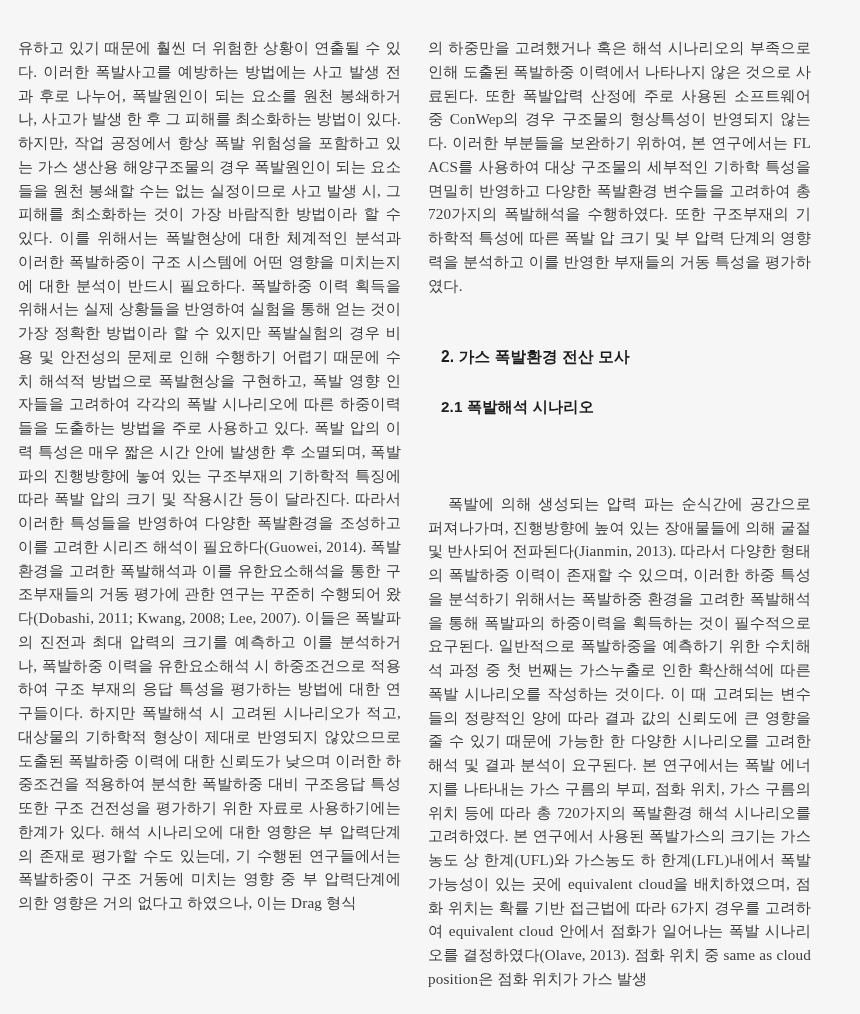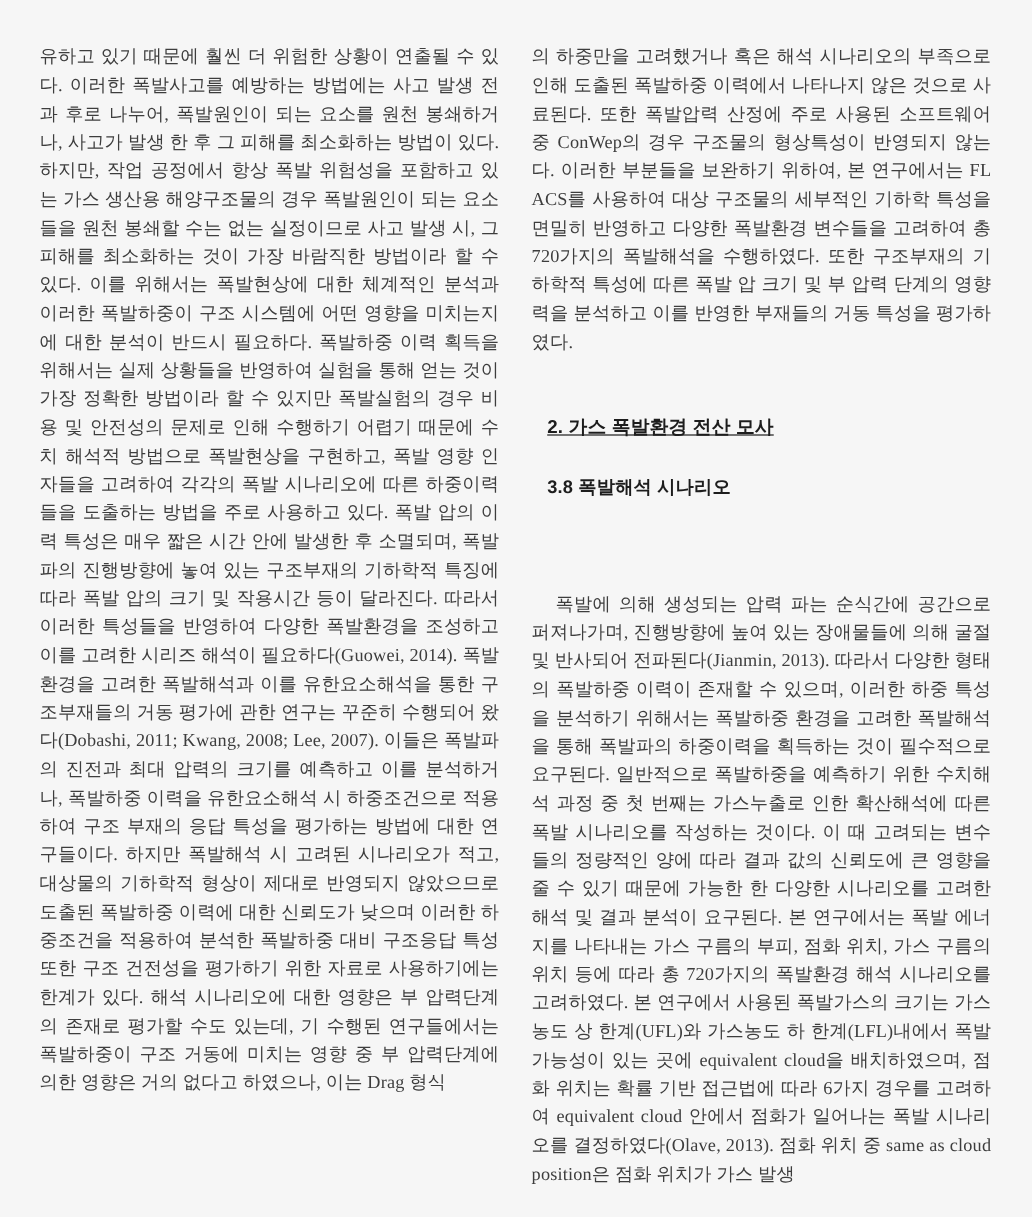--- a/index.html
+++ b/index.html
@@ -18,21 +18,21 @@
 
   .page {
     position: relative;
     width: 860px;
     height: 1014px;
     box-sizing: border-box;
   }
 
   .columns {
     position: absolute;
-    left: 33px;
+    left: 18px;
     top: 36px;
     width: 794px;
     height: 930px;
     display: flex;
     flex-direction: row;
     gap: 27px;
   }
 
   .column {
     width: 383px;
@@ -62,21 +62,20 @@
 
   h2.section-heading {
     margin: 0;
     font-size: 15.6px;
     line-height: 23.75px;
     font-weight: bold;
     color: #1d1d1d;
     text-indent: 13px;
     letter-spacing: 0.01em;
     font-family: "Liberation Sans", "DejaVu Sans", sans-serif;
-    text-decoration: underline;
   }
 
   h3.subsection-heading {
     margin: 0;
     font-size: 15.2px;
     line-height: 23.75px;
     font-weight: bold;
     color: #1d1d1d;
     text-indent: 13px;
     letter-spacing: 0.01em;
@@ -99,21 +98,21 @@
 
     <div class="column">
       <p class="body-para continued">의 하중만을 고려했거나 혹은 해석 시나리오의 부족으로 인해 도출된 폭발하중 이력에서 나타나지 않은 것으로 사료된다. 또한 폭발압력 산정에 주로 사용된 소프트웨어 중 ConWep의 경우 구조물의 형상특성이 반영되지 않는다. 이러한 부분들을 보완하기 위하여, 본 연구에서는 FLACS를 사용하여 대상 구조물의 세부적인 기하학 특성을 면밀히 반영하고 다양한 폭발환경 변수들을 고려하여 총 720가지의 폭발해석을 수행하였다. 또한 구조부재의 기하학적 특성에 따른 폭발 압 크기 및 부 압력 단계의 영향력을 분석하고 이를 반영한 부재들의 거동 특성을 평가하였다.</p>
 
       <div class="gap-before-section"></div>
 
       <h2 class="section-heading">2. 가스 폭발환경 전산 모사</h2>
 
       <div class="gap-after-section"></div>
 
-      <h3 class="subsection-heading">3.8 폭발해석 시나리오</h3>
+      <h3 class="subsection-heading">2.1 폭발해석 시나리오</h3>
 
       <div class="gap-after-subsection"></div>
 
       <p class="body-para indented">폭발에 의해 생성되는 압력 파는 순식간에 공간으로 퍼져나가며, 진행방향에 높여 있는 장애물들에 의해 굴절 및 반사되어 전파된다(Jianmin, 2013). 따라서 다양한 형태의 폭발하중 이력이 존재할 수 있으며, 이러한 하중 특성을 분석하기 위해서는 폭발하중 환경을 고려한 폭발해석을 통해 폭발파의 하중이력을 획득하는 것이 필수적으로 요구된다. 일반적으로 폭발하중을 예측하기 위한 수치해석 과정 중 첫 번째는 가스누출로 인한 확산해석에 따른 폭발 시나리오를 작성하는 것이다. 이 때 고려되는 변수들의 정량적인 양에 따라 결과 값의 신뢰도에 큰 영향을 줄 수 있기 때문에 가능한 한 다양한 시나리오를 고려한 해석 및 결과 분석이 요구된다. 본 연구에서는 폭발 에너지를 나타내는 가스 구름의 부피, 점화 위치, 가스 구름의 위치 등에 따라 총 720가지의 폭발환경 해석 시나리오를 고려하였다. 본 연구에서 사용된 폭발가스의 크기는 가스 농도 상 한계(UFL)와 가스농도 하 한계(LFL)내에서 폭발 가능성이 있는 곳에 equivalent cloud을 배치하였으며, 점화 위치는 확률 기반 접근법에 따라 6가지 경우를 고려하여 equivalent cloud 안에서 점화가 일어나는 폭발 시나리오를 결정하였다(Olave, 2013). 점화 위치 중 same as cloud position은 점화 위치가 가스 발생</p>
     </div>
 
   </div>
 </div>
 
 </body></html>

